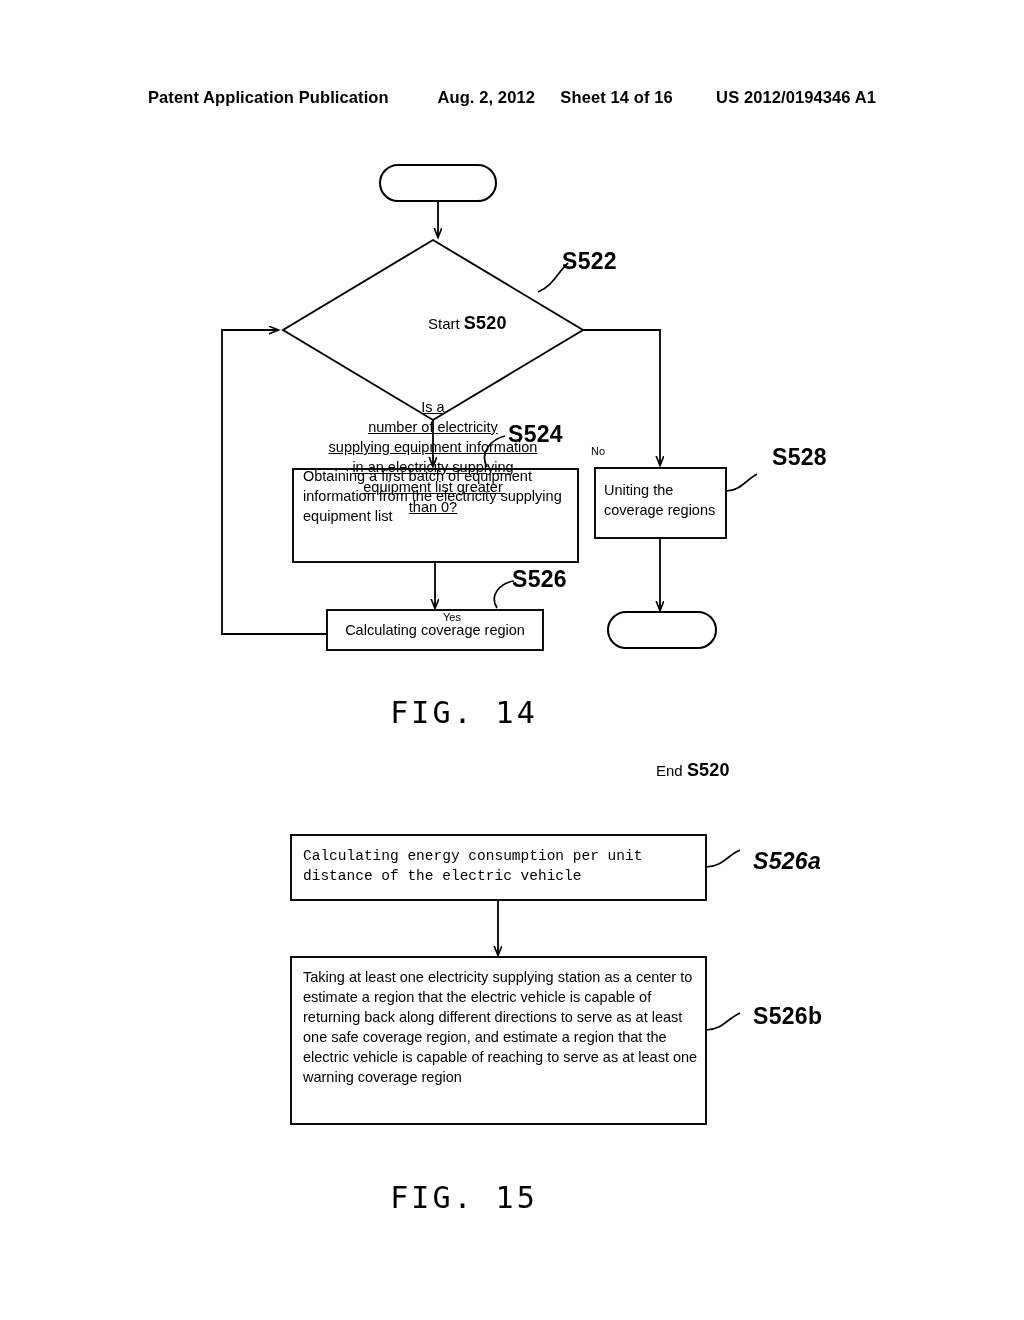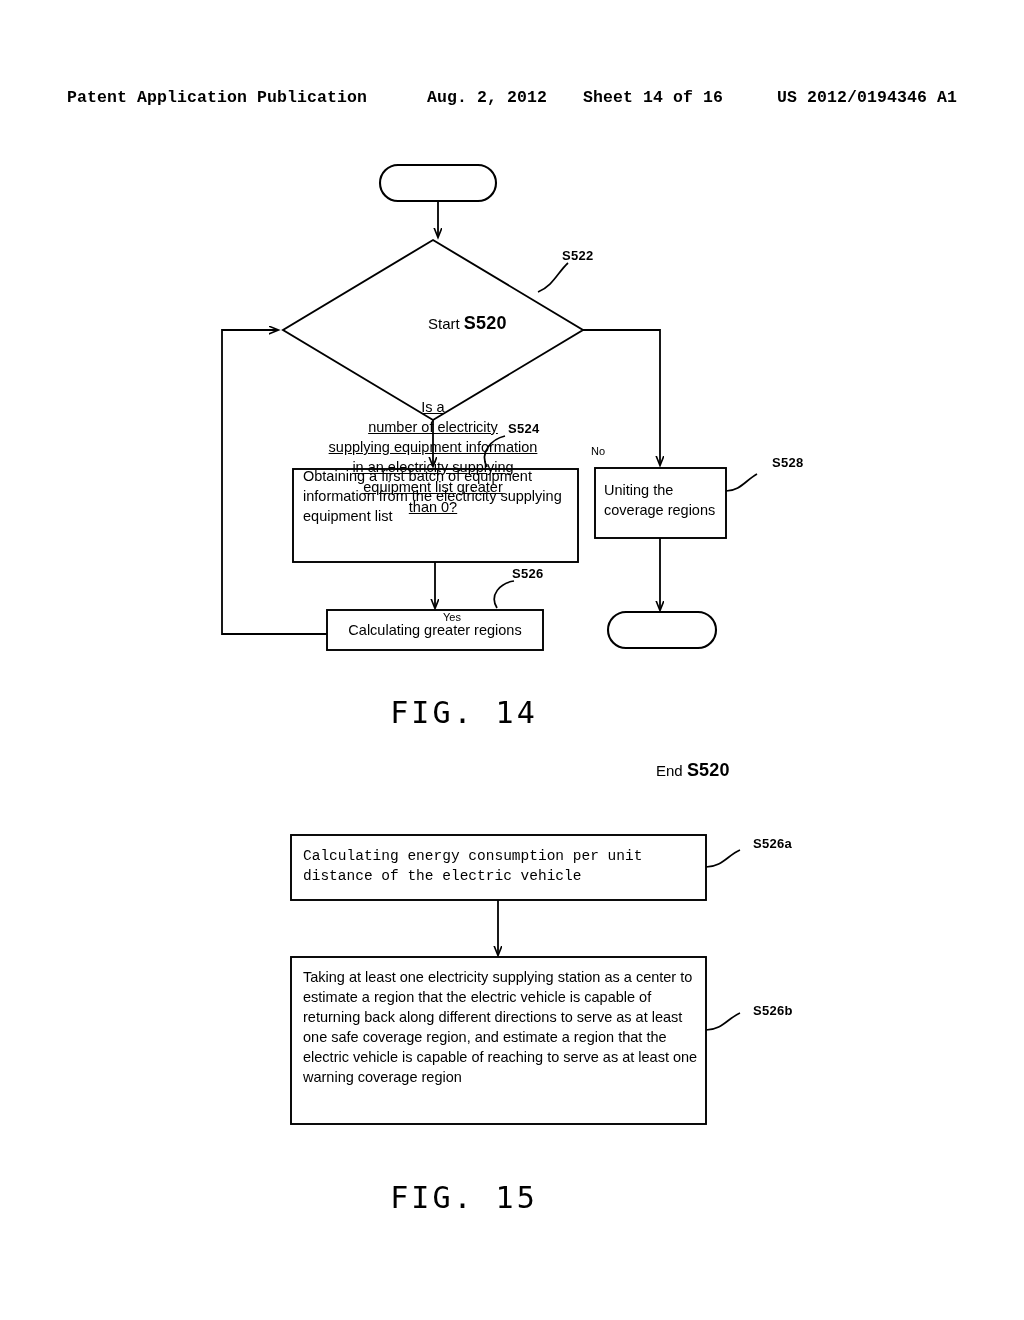--- a/index.html
+++ b/index.html
@@ -16,21 +16,21 @@
     overflow: hidden;
   }
 
   
   .page-header {
     position: absolute;
     left: 0;
     top: 88px;
     width: 1024px;
     text-align: center;
-    font-family: Liberation Mono, monospace;
+    font-family: Liberation Sans, sans-serif;
     font-weight: bold;
     font-size: 16.5px;
     letter-spacing: 0.1px;
     white-space: nowrap;
   }
   .page-header .hgap-a { display: inline-block; width: 40px; }
   .page-header .hgap-b { display: inline-block; width: 16px; }
   .page-header .hgap-c { display: inline-block; width: 34px; }
 
   
@@ -70,21 +70,21 @@
   }
   .terminator-text .step {
     font-weight: bold;
     font-size: 18px;
     letter-spacing: 0.2px;
   }
 
   .ref-label {
     position: absolute;
     font-weight: bold;
-    font-size: 13px;
+    font-size: 23px;
     letter-spacing: 0.3px;
     white-space: nowrap;
   }
 
   .branch-label {
     position: absolute;
     font-size: 11px;
     white-space: nowrap;
   }
 
@@ -158,31 +158,31 @@
 supplying equipment information
 in an electricity supplying
 equipment list greater
 than 0?</div>
 
   <div class="branch-label" style="left:443px; top:439px;margin-top:32px;">Yes</div>
   <div class="branch-label" style="left:591px; top:305px;">No</div>
 
   <div class="node-text left" style="left:303px; top:326px; width:265px;">Obtaining a first batch of equipment information from the electricity supplying equipment list</div>
 
-  <div class="node-text center" style="left:330px; top:480px; width:210px;">Calculating greater regions</div>
+  <div class="node-text center" style="left:330px; top:480px; width:210px;">Calculating coverage region</div>
 
   <div class="node-text left" style="left:604px; top:340px; width:120px;">Uniting the
 coverage regions</div>
 
   <div class="terminator-text" style="left:622px; top:621px;"><span>End</span> <span class="step">S520</span></div>
 
   <div class="ref-label" style="left:562px; top:108px;">S522</div>
   <div class="ref-label" style="left:508px; top:281px;">S524</div>
   <div class="ref-label" style="left:512px; top:426px;">S526</div>
-  <div class="ref-label" style="left:772px; top:315px;">S528</div>
+  <div class="ref-label" style="left:772px; top:304px;">S528</div>
 
   <div class="fig-caption" style="top:555px;">FIG. 14</div>
 </div>
 
 <div class="figure" id="fig15">
 
   <svg class="svg-layer" height="460" viewBox="0 0 1024 460" xmlns="http://www.w3.org/2000/svg">
     <defs>
       <marker id="arrow15" markerWidth="12" markerHeight="12" refX="9.5" refY="4" orient="auto" markerUnits="userSpaceOnUse">
         <path d="M0,0 L10,4 L0,8" fill="none" stroke="#000" stroke-width="1.6" stroke-linejoin="miter"></path>
@@ -196,17 +196,17 @@
     <rect x="291" y="147" width="415" height="167" fill="none" stroke="#000" stroke-width="1.9"></rect>
 
     <path d="M706,57 C722,57 728,45 740,40" fill="none" stroke="#000" stroke-width="1.7"></path>
     <path d="M706,220 C722,220 728,208 740,203" fill="none" stroke="#000" stroke-width="1.7"></path>
   </svg>
 
   <div class="node-text left" style="left:303px; top:36px; width:395px;font-family:Liberation Mono, monospace;">Calculating energy consumption per unit distance of the electric vehicle</div>
 
   <div class="node-text left" style="left:303px; top:157px; width:396px;">Taking at least one electricity supplying station as a center to estimate a region that the electric vehicle is capable of returning back along different directions to serve as at least one safe coverage region, and estimate a region that the electric vehicle is capable of reaching to serve as at least one warning coverage region</div>
 
-  <div class="ref-label" style="left:753px; top:26px;">S526a</div>
+  <div class="ref-label" style="left:753px; top:38px;font-style:italic;">S526a</div>
   <div class="ref-label" style="left:753px; top:193px;">S526b</div>
 
   <div class="fig-caption" style="top:370px;">FIG. 15</div>
 </div>
 
 </body></html>

